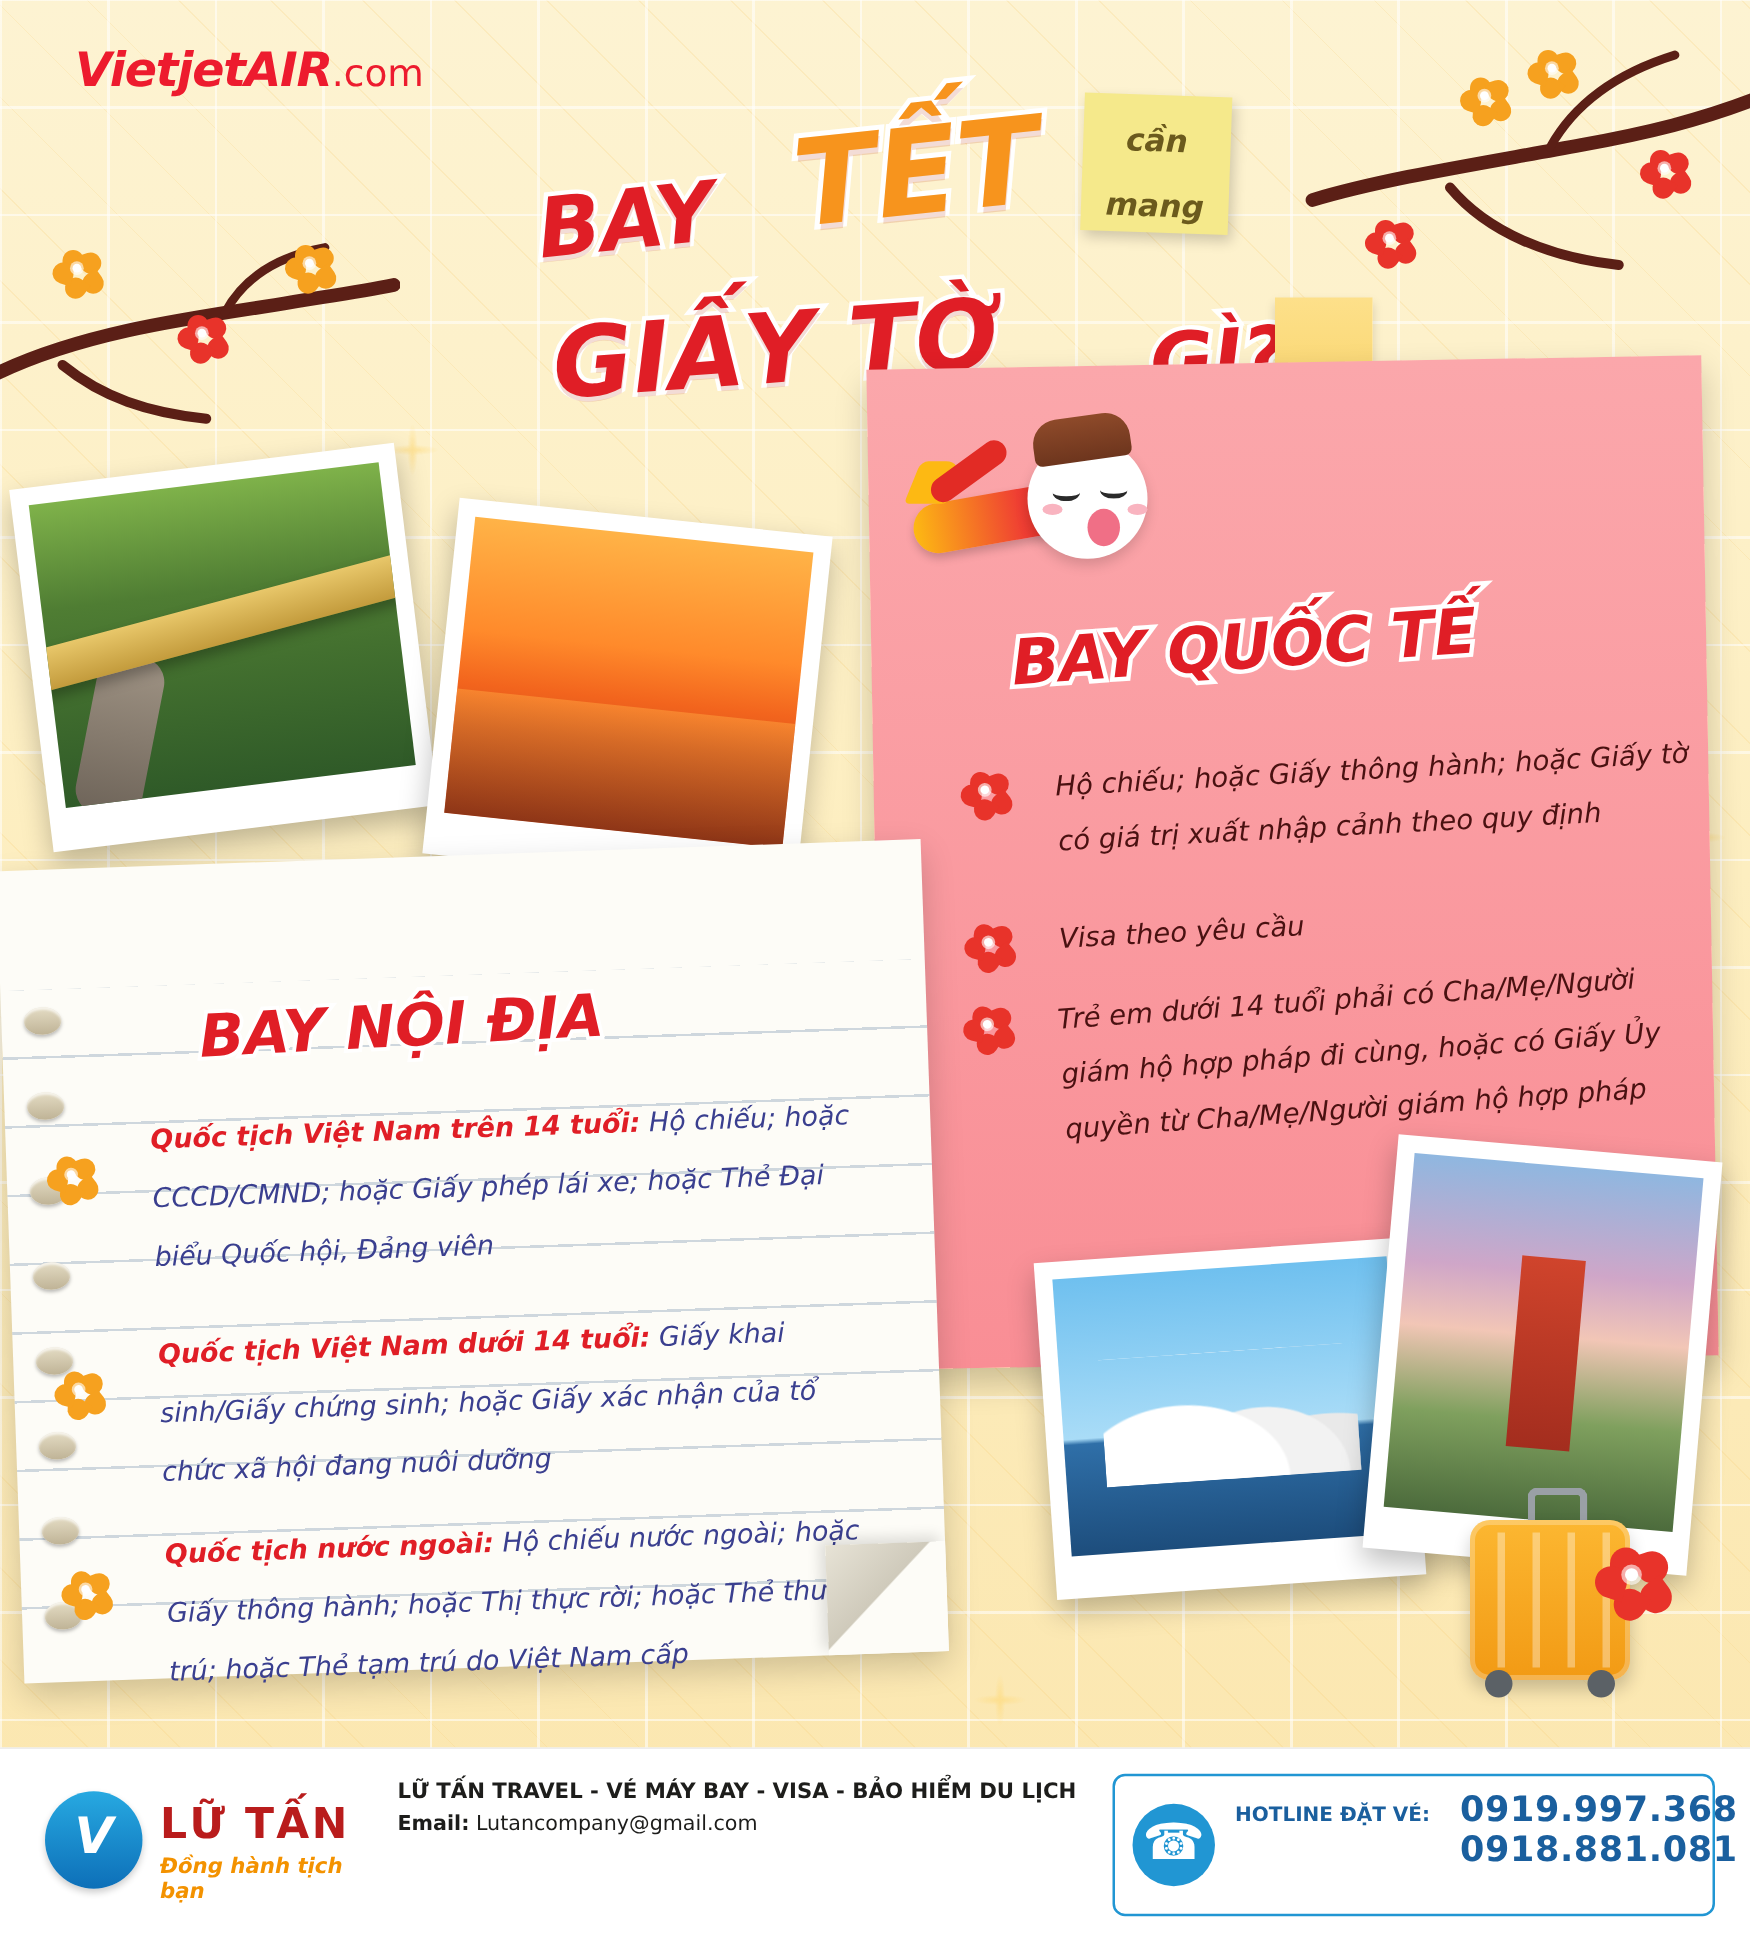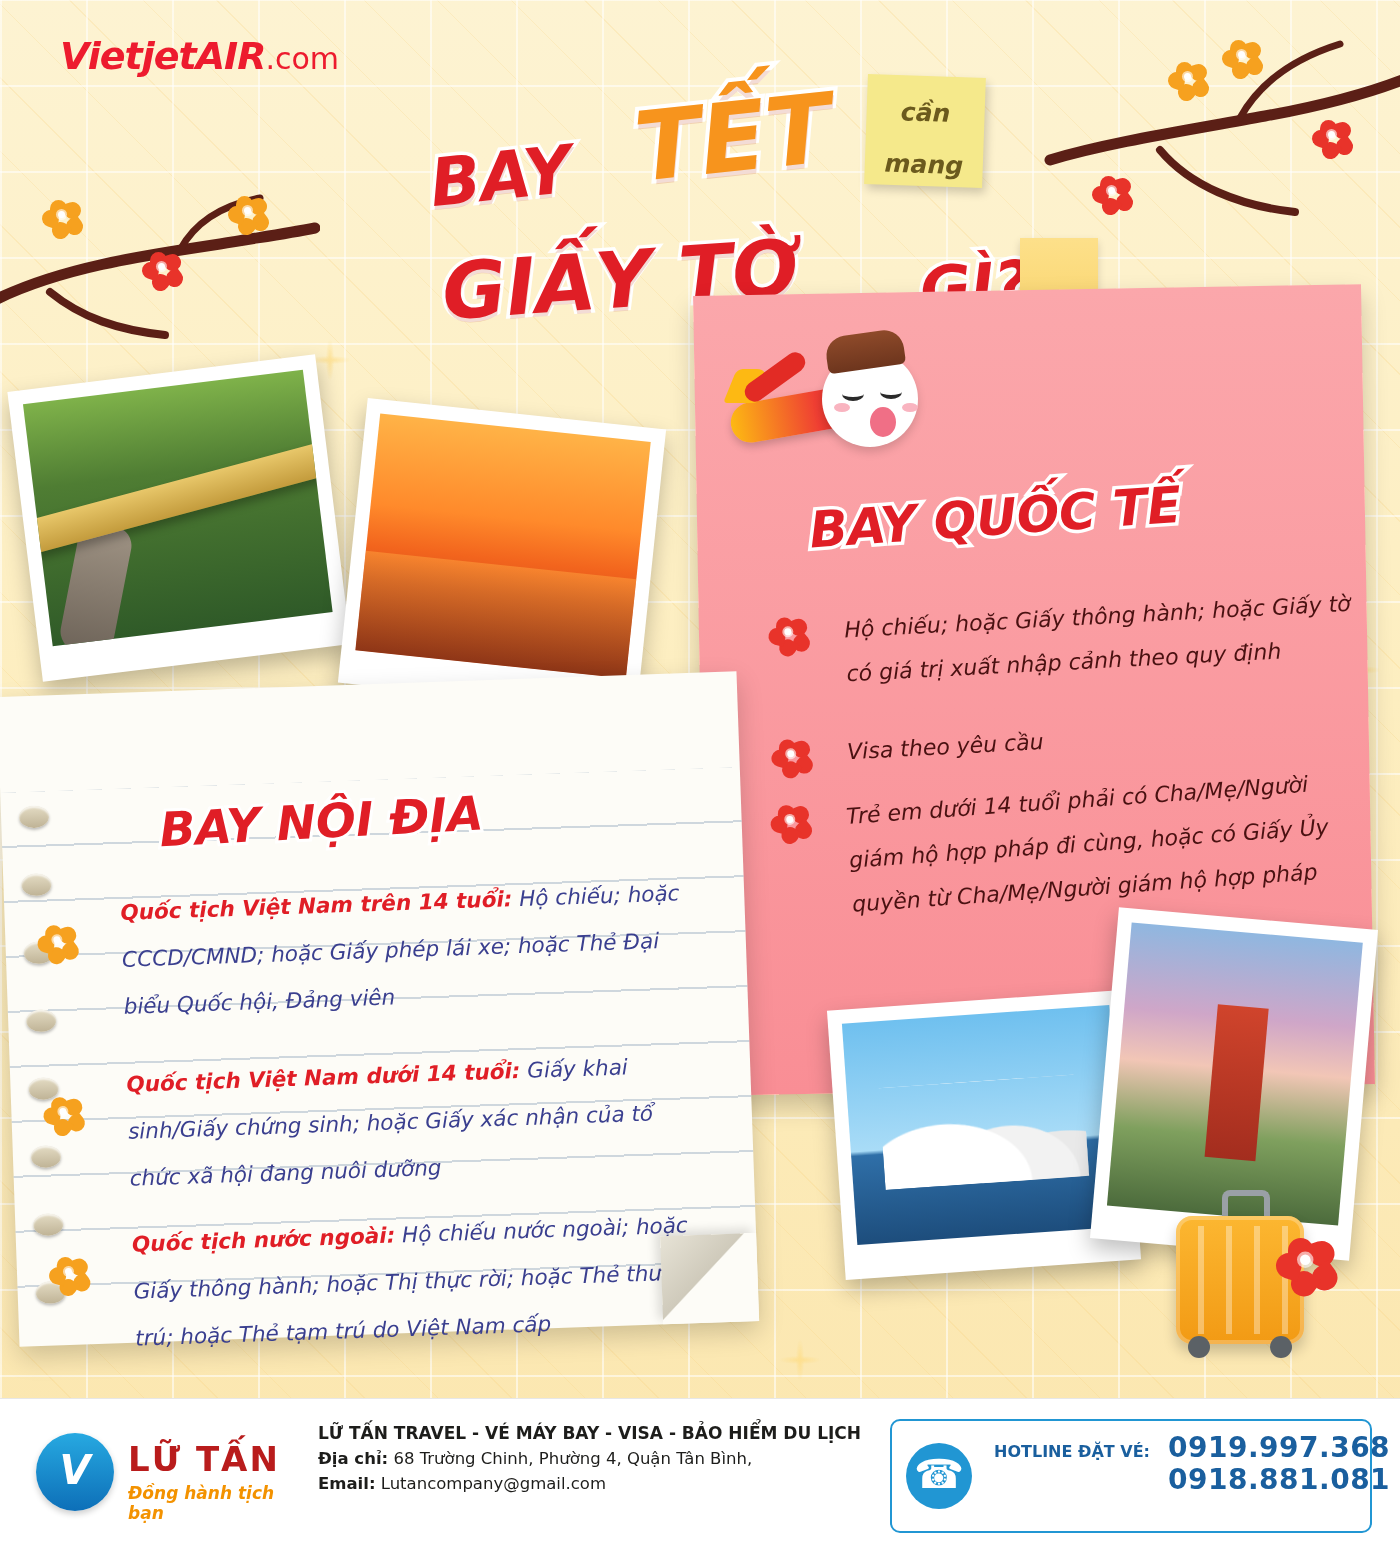--- a/index.html
+++ b/index.html
@@ -225,21 +225,21 @@
   #footer .info .t{font-weight:bold;color:#1d1d1b;font-size:17px;}
   #footer .info b{font-weight:bold;}
   #footer .phonebox{position:absolute;right:28px;top:20px;width:478px;height:110px;
     border:2px solid #2196d3;border-radius:10px;}
   #footer .phicon{position:absolute;left:14px;top:22px;width:66px;height:66px;border-radius:50%;
     background:#2196d3;}
   #footer .phicon:after{content:"\260E";position:absolute;left:50%;top:50%;transform:translate(-50%,-54%);
     color:#fff;font-size:40px;}
   #footer .rows{position:absolute;left:96px;top:10px;right:10px;}
   #footer .row{display:flex;align-items:baseline;gap:12px;height:32px;}
-  #footer .lbl{color:#1a5f9e;font-weight:bold;font-size:16px;min-width:168px;text-align:center;}
+  #footer .lbl{color:#1a5f9e;font-weight:bold;font-size:16px;min-width:168px;text-align:left;}
   #footer .num{color:#1a5f9e;font-weight:bold;font-size:28px;letter-spacing:.5px;}
 </style>
 </head>
 <body>
 
 <div id="poster">
   <div class="texture"></div>
 
   <div class="sparkle" style="left:300px;top:330px;"></div>
   <div class="sparkle" style="left:640px;top:660px;"></div>
@@ -482,21 +482,20 @@
     <div class="logo">
       <div class="mark">
           <span>V</span>
         </div>
       <div class="nm">LỮ TẤN</div>
       <div class="sl">Đồng hành tịch bạn</div>
     </div>
 
     <div class="info">
       <div class="t">LỮ TẤN TRAVEL - VÉ MÁY BAY - VISA - BẢO HIỂM DU LỊCH</div>
-      <div><b>Địa chỉ:</b><span> 68 Trường Chinh, Phường 4, Quận Tân Bình,</span></div>
       <div><b>Email:</b><span> Lutancompany@gmail.com</span></div>
     </div>
 
     <div class="phonebox">
       <div class="phicon"></div>
       <div class="rows">
         <div class="row">
           <span class="lbl">HOTLINE ĐẶT VÉ:</span>
           <span class="num">0919.997.368</span>
         </div>

